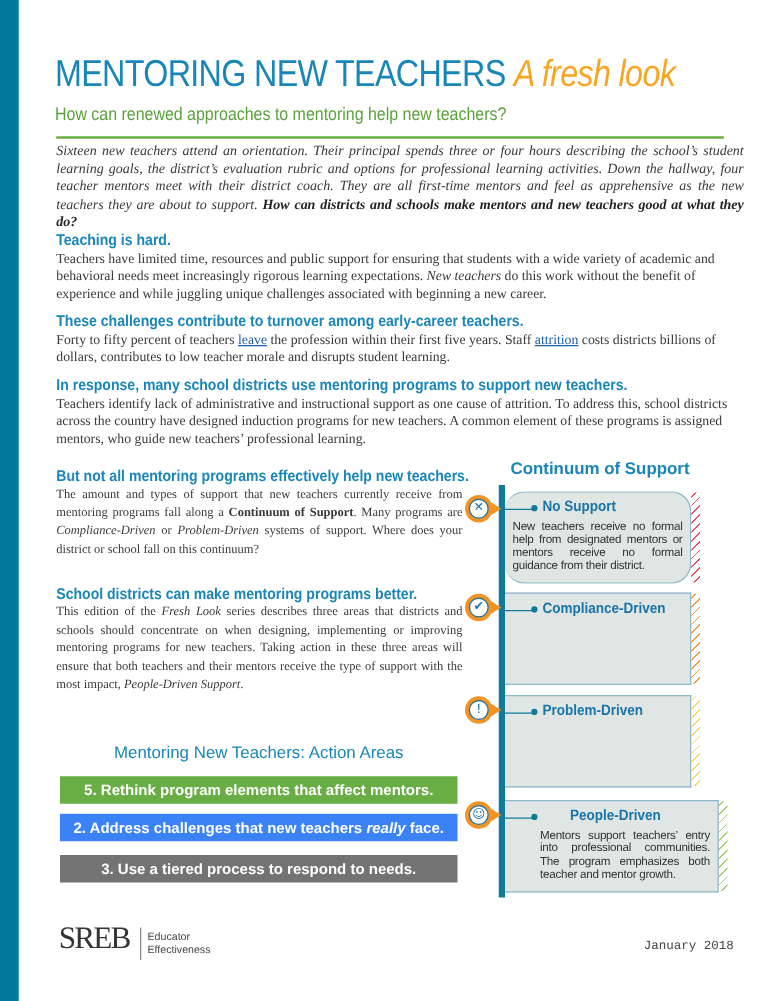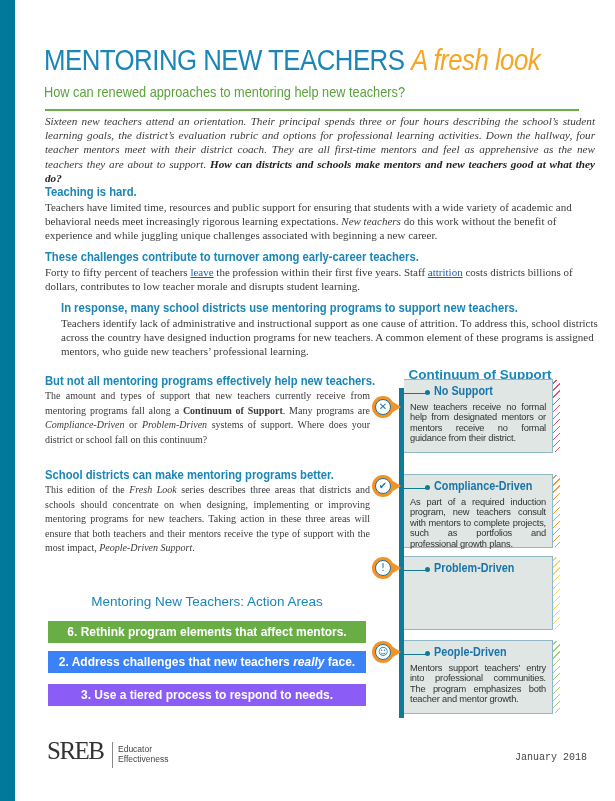--- a/index.html
+++ b/index.html
@@ -51,21 +51,21 @@
   }
   .action-title b { font-weight: normal; }
   .action-title .normal { font-weight: normal; }
   .action-box {
     position: absolute; left: 48px; width: 318px; height: 22px;
     font-family: "Liberation Sans", sans-serif; font-weight: bold; font-size: 12px;
     color: #fff; line-height: 22px; text-align: center; white-space: nowrap;
   }
   .action-box.a1 { top: 621px; background: #69ae45; }
   .action-box.a2 { top: 651px; background: #3b82f6; }
-  .action-box.a3 { top: 684px; background: #8b5cf6; }
+  .action-box.a3 { top: 684px; background: #737373; }
 
   .cont-title {
     position: absolute; left: 390px; top: 367px; width: 180px; text-align: center;
     font-family: "Liberation Sans", sans-serif; font-weight: bold; font-size: 13.5px; color: #1a86b8;
   }
   .timeline-bar { position: absolute; left: 399px; top: 388px; width: 5px; height: 330px; background: #127a99; }
 
   .cs-card {
     position: absolute; left: 404px; width: 148px;
     background: #dfe6e4; border: 1px solid #8fb8c9; border-left: none;
@@ -146,21 +146,21 @@
   <h2>These challenges contribute to turnover among early-career teachers.</h2>
   <p>
     <span>Forty to fifty percent of teachers</span>
     <a href="#">leave</a>
     <span>the profession within their first five years. Staff</span>
     <a href="#">attrition</a>
     <span>costs districts billions of dollars, contributes to low teacher morale and disrupts student learning.</span>
   </p>
 </div>
 
-<div class="section" style="top:301px;margin-left:16px;">
+<div class="section" style="top:301px;">
   <h2>In response, many school districts use mentoring programs to support new teachers.</h2>
   <p>Teachers identify lack of administrative and instructional support as one cause of attrition. To address this, school districts across the country have designed induction programs for new teachers. A common element of these programs is assigned mentors, who guide new teachers’ professional learning.</p>
 </div>
 
 <div class="section narrow" style="top:374px;">
   <h2>But not all mentoring programs effectively help new teachers.</h2>
   <p>
     <span>The amount and types of support that new teachers currently receive from mentoring programs fall along a</span>
     <b>Continuum of Support</b><span>. Many programs are</span>
     <i>Compliance-Driven</i>
@@ -178,70 +178,69 @@
     <span>series describes three areas that districts and schools should concentrate on when designing, implementing or improving mentoring programs for new teachers. Taking action in these three areas will ensure that both teachers and their mentors receive the type of support with the most impact,</span>
     <i>People-Driven Support</i><span>.</span>
   </p>
 </div>
 
 <div class="action-title">
   <b>Mentoring New Teachers:</b>
   <span class="normal">Action Areas</span>
 </div>
 <div class="action-box a1">
-  <span>6. Rethink program elements that affect mentors.</span>
+  <span>5. Rethink program elements that affect mentors.</span>
 </div>
 <div class="action-box a2">
   <span>2. Address challenges that new teachers</span>
   <i>really</i>
   <span>face.</span>
 </div>
 <div class="action-box a3">
   <span>3. Use a tiered process to respond to needs.</span>
 </div>
 
 <div class="cont-title">Continuum of Support</div>
 <div class="timeline-bar"></div>
 
 <div class="cs-icon" style="top:396px;">
   <div class="inner">✕</div>
 </div>
-<div class="cs-card" style="top:379px; height:72px;">
+<div class="cs-card" style="top:393px; height:72px;border-radius:16px;">
   <div class="connector"></div>
   <div class="dot"></div>
   <h3>No Support</h3>
   <p>New teachers receive no formal help from designated mentors or mentors receive no formal guidance from their district.</p>
   <div class="zigzag z-red"></div>
 </div>
 
 <div class="cs-icon" style="top:475px;">
   <div class="inner">✔</div>
 </div>
 <div class="cs-card" style="top:474px; height:72px;">
   <div class="connector"></div>
   <div class="dot"></div>
   <h3>Compliance-Driven</h3>
-  <p>As part of a required induction program, new teachers consult with mentors to complete projects, such as portfolios and professional growth plans.</p>
   <div class="zigzag z-orange"></div>
 </div>
 
 <div class="cs-icon" style="top:557px;">
   <div class="inner">!</div>
 </div>
 <div class="cs-card" style="top:556px; height:72px;">
   <div class="connector"></div>
   <div class="dot"></div>
   <h3>Problem-Driven</h3>
   <div class="zigzag z-yellow"></div>
 </div>
 
 <div class="cs-icon" style="top:641px;">
   <div class="inner">☺</div>
 </div>
-<div class="cs-card" style="top:640px; height:72px;">
+<div class="cs-card" style="top:640px; height:72px;padding-left:22px;">
   <div class="connector"></div>
   <div class="dot"></div>
   <h3>People-Driven</h3>
   <p>Mentors support teachers’ entry into professional communities. The program emphasizes both teacher and mentor growth.</p>
   <div class="zigzag z-green"></div>
 </div>
 
 <div class="footer-logo">SREB</div>
 <div class="footer-divider"></div>
 <div class="footer-org">

